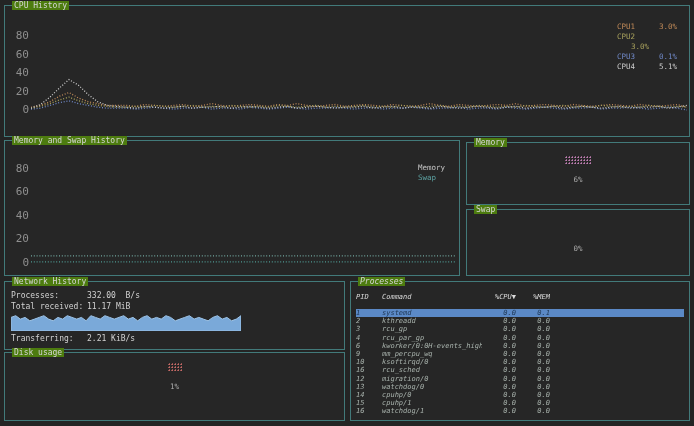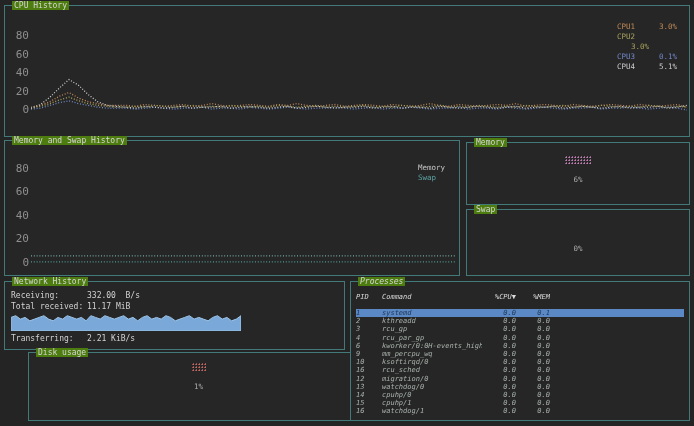--- a/index.html
+++ b/index.html
@@ -38,21 +38,21 @@
     background-size:3px 3px; }
   .pct { font-size:7.5px; color:#ababab; }
 
   
   #network { left:4px; top:281px; width:341px; height:69px; }
   .netline { position:absolute; left:6px; font-size:8px; color:#d2d2d2; white-space:pre; display:flex; }
   .netline .nlab { width:76px; }
   #net-spark { left:6px; top:31px; }
 
   
-  #disk { left:4px; top:352px; width:341px; height:69px;margin-left:24px; }
+  #disk { left:4px; top:352px; width:341px; height:69px; }
 
   
   #processes { left:350px; top:281px; width:340px; height:140px;font-style:italic; }
   .prow { display:grid; grid-template-columns:26px 100px 34px 34px 1fr;
     font-size:7px; line-height:8.2px; color:#a9b3ad; white-space:nowrap; }
   .prow span { overflow:hidden; }
   .prow .c-cpu,.prow .c-mem { text-align:right; }
   #proc-head { position:absolute; left:5px; right:5px; top:11px; color:#dcdcdc; }
   #proc-head span { cursor:default; }
   #proc-rows { position:absolute; left:5px; right:5px; top:27px; }
@@ -120,21 +120,21 @@
 <div class="panel" id="swap">
   <div class="ptitle">Swap</div>
   <div class="gaugebox" style="top:26px;">
     <span class="pct">0%</span>
   </div>
 </div>
 
 <div class="panel" id="network">
   <div class="ptitle">Network History</div>
   <div class="netline" style="top:9px;">
-    <span class="nlab">Receiving:</span>
+    <span class="nlab">Processes:</span>
     <span>332.00  B/s</span>
   </div>
   <div class="netline" style="top:20px;">
     <span class="nlab">Total received:</span>
     <span>11.17 MiB</span>
   </div>
   <svg id="net-spark" width="230" height="18">
       <path d="M0,18 L0.0,4.4 L4.7,2.7 L9.4,6.1 L14.1,4.4 L18.8,7.8 L23.5,6.1 L28.2,4.4 L32.9,2.7 L37.6,6.1 L42.2,7.8 L46.9,4.4 L51.6,6.1 L56.3,2.7 L61.0,4.4 L65.7,6.1 L70.4,4.4 L75.1,7.8 L79.8,2.7 L84.5,4.4 L89.2,6.1 L93.9,2.7 L98.6,4.4 L103.3,6.1 L108.0,4.4 L112.7,2.7 L117.3,6.1 L122.0,4.4 L126.7,7.8 L131.4,4.4 L136.1,2.7 L140.8,6.1 L145.5,4.4 L150.2,6.1 L154.9,2.7 L159.6,4.4 L164.3,7.8 L169.0,6.1 L173.7,4.4 L178.4,2.7 L183.1,6.1 L187.8,4.4 L192.4,6.1 L197.1,7.8 L201.8,4.4 L206.5,2.7 L211.2,6.1 L215.9,4.4 L220.6,7.8 L225.3,6.1 L230.0,2.7 L230,18 Z" fill="#7aa9d9" stroke="#9dc3e6" stroke-width="1"></path>
     </svg>
   <div class="netline" style="top:52px;">

